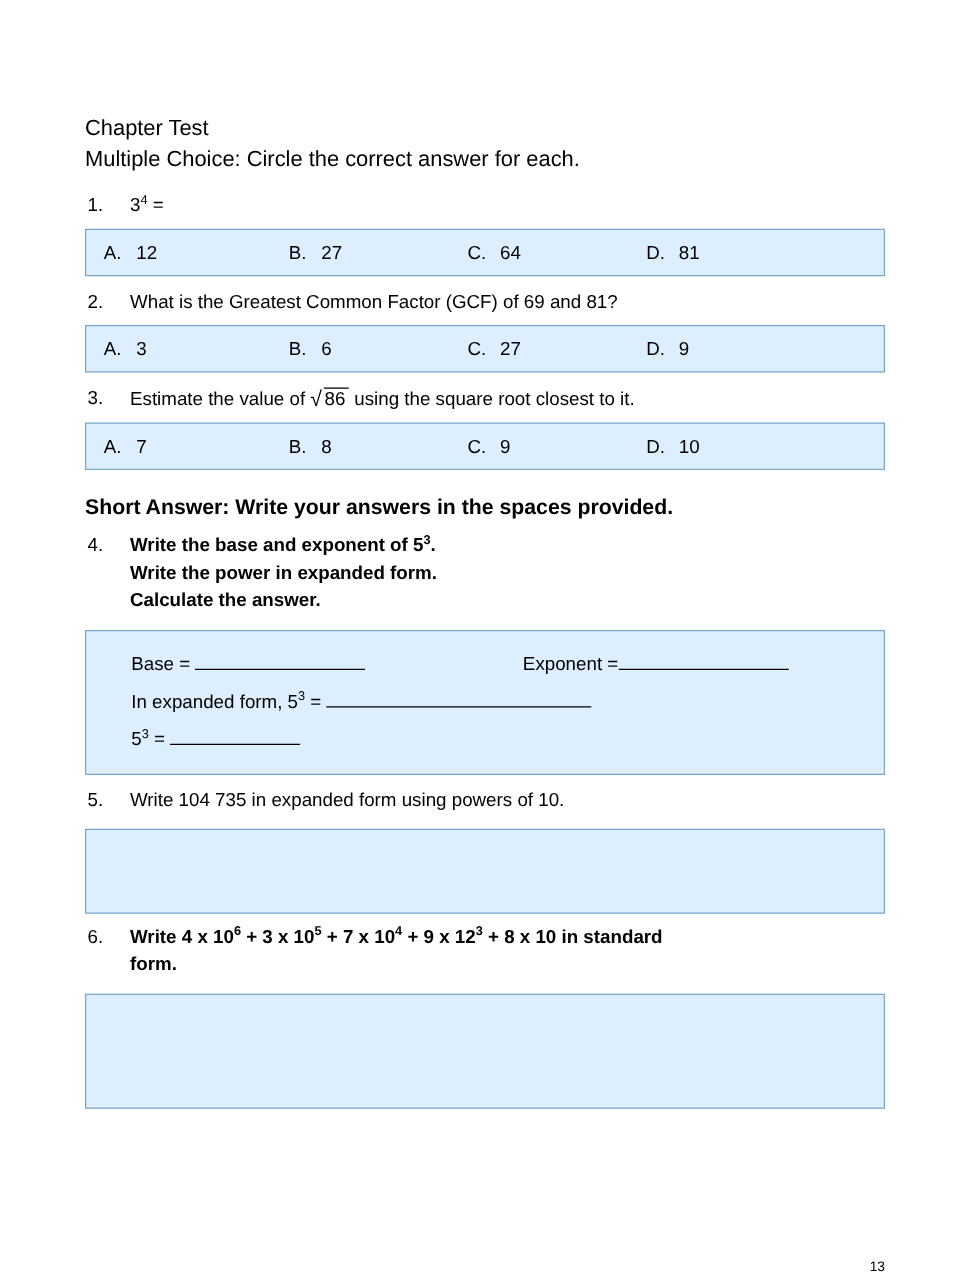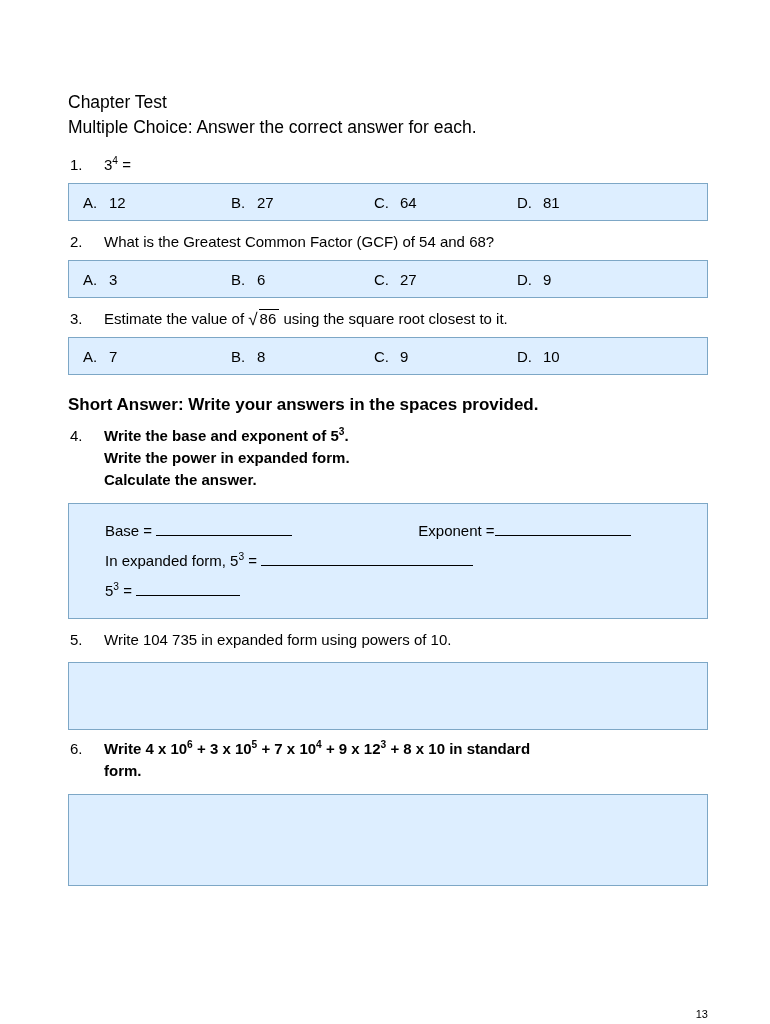--- a/index.html
+++ b/index.html
@@ -137,21 +137,21 @@
     bottom: 42px;
     font-size: 11px;
   }
 </style>
 </head>
 <body>
 
 <div class="page">
 
   <h1 class="title">Chapter Test</h1>
-  <p class="subtitle">Multiple Choice: Answer the correct answer for each.</p>
+  <p class="subtitle">Multiple Choice: Circle the correct answer for each.</p>
 
   <div class="q-row">
     <span class="q-num">1.</span>
     <span class="q-text">
       <span>3</span><sup>4</sup><span> =</span>
     </span>
   </div>
   <div class="answer-box">
     <span class="opt o1">
       <span class="lbl">A.</span>
@@ -166,21 +166,21 @@
       <span class="val">64</span>
     </span>
     <span class="opt o4">
       <span class="lbl">D.</span>
       <span class="val">81</span>
     </span>
   </div>
 
   <div class="q-row">
     <span class="q-num">2.</span>
-    <span class="q-text">What is the Greatest Common Factor (GCF) of 54 and 68?</span>
+    <span class="q-text">What is the Greatest Common Factor (GCF) of 69 and 81?</span>
   </div>
   <div class="answer-box">
     <span class="opt o1">
       <span class="lbl">A.</span>
       <span class="val">3</span>
     </span>
     <span class="opt o2">
       <span class="lbl">B.</span>
       <span class="val">6</span>
     </span>

